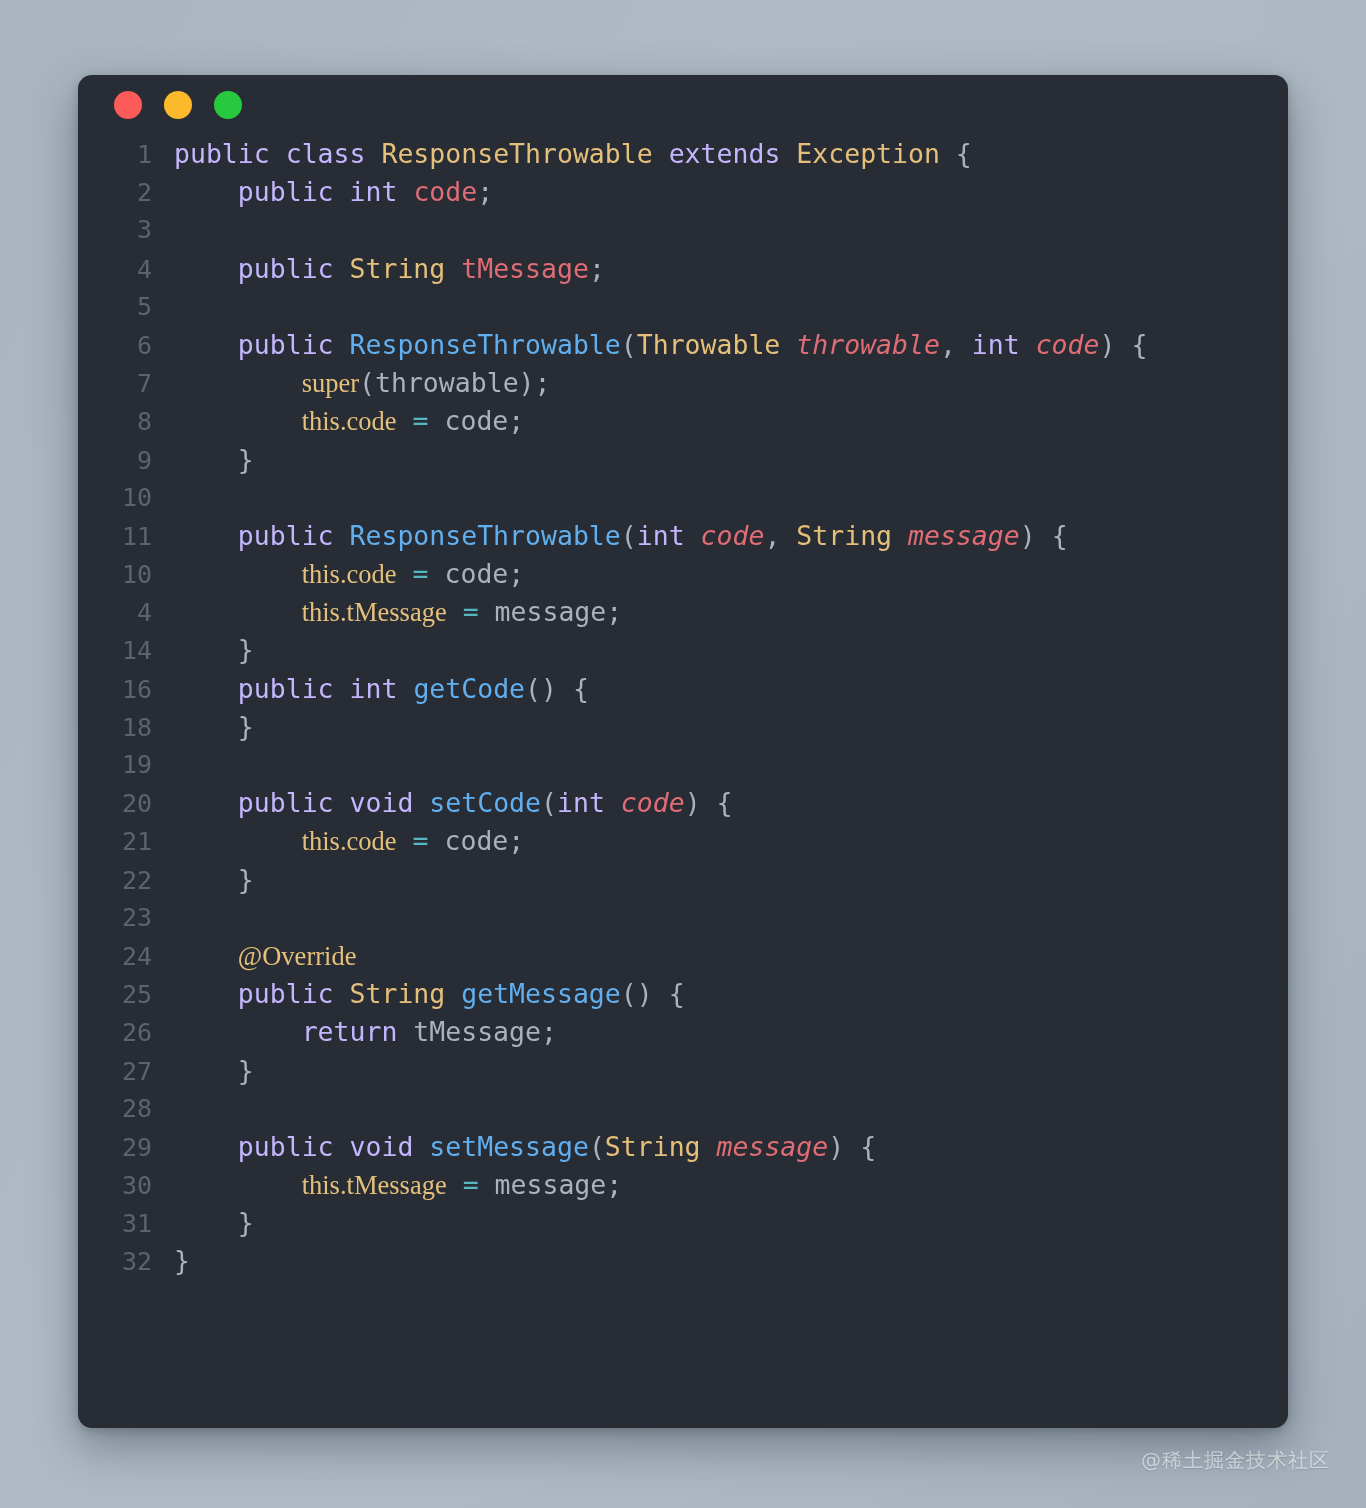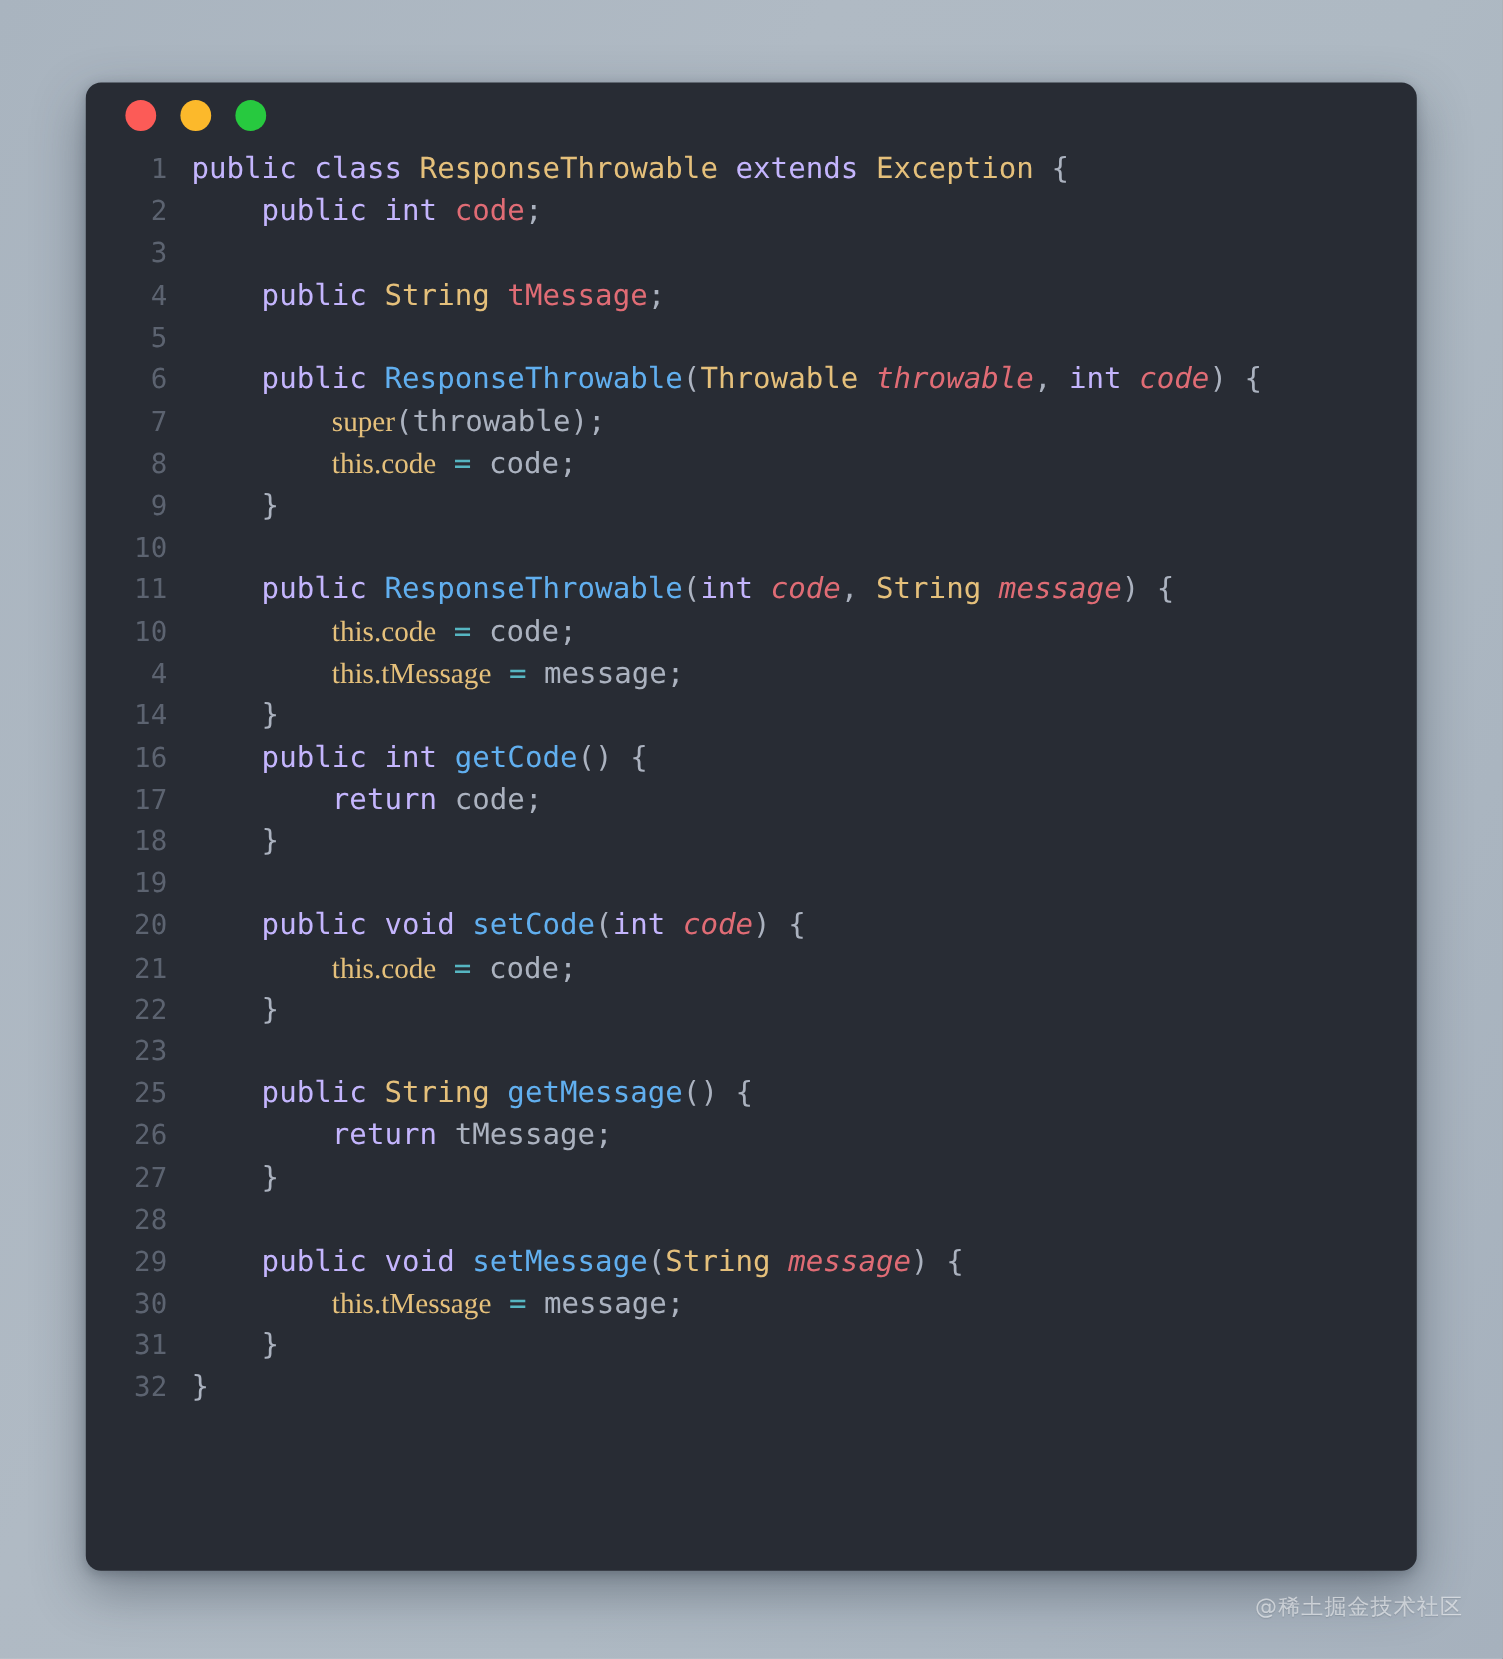--- a/index.html
+++ b/index.html
@@ -123,27 +123,27 @@
       <div class="code-line"><span class="ln">6</span><span class="lc"><span class="pl">    </span><span class="kw">public</span><span class="pl"> </span><span class="fn">ResponseThrowable</span><span class="pl">(</span><span class="type">Throwable</span><span class="pl"> </span><span class="parm">throwable</span><span class="pl">, </span><span class="kw">int</span><span class="pl"> </span><span class="parm">code</span><span class="pl">) {</span></span></div>
       <div class="code-line"><span class="ln">7</span><span class="lc"><span class="pl">        </span><span class="this">super</span><span class="pl">(throwable);</span></span></div>
       <div class="code-line"><span class="ln">8</span><span class="lc"><span class="pl">        </span><span class="this">this</span><span class="this">.</span><span class="this">code</span><span class="pl"> </span><span class="op">=</span><span class="pl"> </span><span class="pl">code;</span></span></div>
       <div class="code-line"><span class="ln">9</span><span class="lc"><span class="pl">    }</span></span></div>
       <div class="code-line"><span class="ln">10</span><span class="lc"></span></div>
       <div class="code-line"><span class="ln">11</span><span class="lc"><span class="pl">    </span><span class="kw">public</span><span class="pl"> </span><span class="fn">ResponseThrowable</span><span class="pl">(</span><span class="kw">int</span><span class="pl"> </span><span class="parm">code</span><span class="pl">, </span><span class="type">String</span><span class="pl"> </span><span class="parm">message</span><span class="pl">) {</span></span></div>
       <div class="code-line"><span class="ln">10</span><span class="lc"><span class="pl">        </span><span class="this">this</span><span class="this">.</span><span class="this">code</span><span class="pl"> </span><span class="op">=</span><span class="pl"> </span><span class="pl">code;</span></span></div>
       <div class="code-line"><span class="ln">4</span><span class="lc"><span class="pl">        </span><span class="this">this</span><span class="this">.</span><span class="this">tMessage</span><span class="pl"> </span><span class="op">=</span><span class="pl"> </span><span class="pl">message;</span></span></div>
       <div class="code-line"><span class="ln">14</span><span class="lc"><span class="pl">    }</span></span></div>
       <div class="code-line"><span class="ln">16</span><span class="lc"><span class="pl">    </span><span class="kw">public</span><span class="pl"> </span><span class="kw">int</span><span class="pl"> </span><span class="fn">getCode</span><span class="pl">() {</span></span></div>
-      <div class="code-line"><span class="ln">17</span><span class="lc"><span class="pl">        </span><span class="kw">return</span><span class="pl"> </span><span class="pl">code;</span></span></div>
       <div class="code-line"><span class="ln">18</span><span class="lc"><span class="pl">    }</span></span></div>
       <div class="code-line"><span class="ln">19</span><span class="lc"></span></div>
       <div class="code-line"><span class="ln">20</span><span class="lc"><span class="pl">    </span><span class="kw">public</span><span class="pl"> </span><span class="kw">void</span><span class="pl"> </span><span class="fn">setCode</span><span class="pl">(</span><span class="kw">int</span><span class="pl"> </span><span class="parm">code</span><span class="pl">) {</span></span></div>
       <div class="code-line"><span class="ln">21</span><span class="lc"><span class="pl">        </span><span class="this">this</span><span class="this">.</span><span class="this">code</span><span class="pl"> </span><span class="op">=</span><span class="pl"> </span><span class="pl">code;</span></span></div>
       <div class="code-line"><span class="ln">22</span><span class="lc"><span class="pl">    }</span></span></div>
       <div class="code-line"><span class="ln">23</span><span class="lc"></span></div>
+      <div class="code-line"><span class="ln">24</span><span class="lc"><span class="pl">    </span><span class="this">@Override</span></span></div>
       <div class="code-line"><span class="ln">25</span><span class="lc"><span class="pl">    </span><span class="kw">public</span><span class="pl"> </span><span class="type">String</span><span class="pl"> </span><span class="fn">getMessage</span><span class="pl">() {</span></span></div>
       <div class="code-line"><span class="ln">26</span><span class="lc"><span class="pl">        </span><span class="kw">return</span><span class="pl"> </span><span class="pl">tMessage;</span></span></div>
       <div class="code-line"><span class="ln">27</span><span class="lc"><span class="pl">    }</span></span></div>
       <div class="code-line"><span class="ln">28</span><span class="lc"></span></div>
       <div class="code-line"><span class="ln">29</span><span class="lc"><span class="pl">    </span><span class="kw">public</span><span class="pl"> </span><span class="kw">void</span><span class="pl"> </span><span class="fn">setMessage</span><span class="pl">(</span><span class="type">String</span><span class="pl"> </span><span class="parm">message</span><span class="pl">) {</span></span></div>
       <div class="code-line"><span class="ln">30</span><span class="lc"><span class="pl">        </span><span class="this">this</span><span class="this">.</span><span class="this">tMessage</span><span class="pl"> </span><span class="op">=</span><span class="pl"> </span><span class="pl">message;</span></span></div>
       <div class="code-line"><span class="ln">31</span><span class="lc"><span class="pl">    }</span></span></div>
       <div class="code-line"><span class="ln">32</span><span class="lc"><span class="pl">}</span></span></div>
     </div>
 

